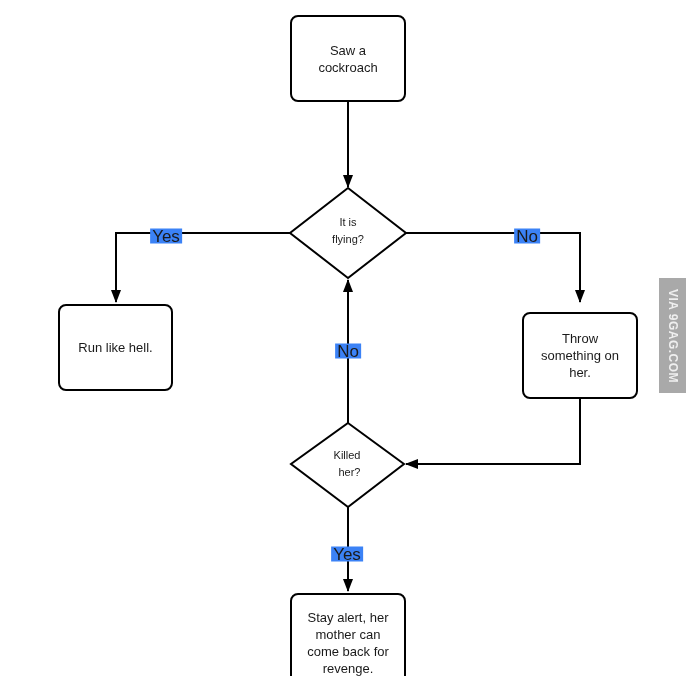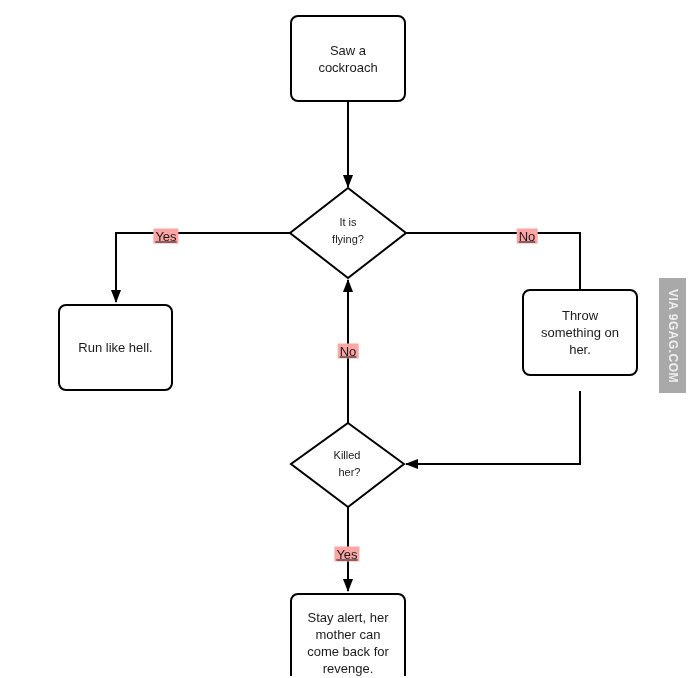--- a/index.html
+++ b/index.html
@@ -26,43 +26,42 @@
     display: flex;
     align-items: center;
     justify-content: center;
     text-align: center;
     font-size: 13px;
     line-height: 17px;
     white-space: pre-line;
   }
   .node-saw   { left: 290px; top: 15px;  width: 116px; height: 87px; }
   .node-run   { left: 58px;  top: 304px; width: 115px; height: 87px; }
-  .node-throw { left: 522px; top: 289px; width: 116px; height: 87px; }
+  .node-throw { left: 522px; top: 312px; width: 116px; height: 87px; }
   .node-stay  { left: 290px; top: 593px; width: 116px; height: 100px; }
   .diamond-label {
     position: absolute;
     display: flex;
     align-items: center;
     justify-content: center;
     text-align: center;
     font-size: 11px;
     line-height: 17px;
     white-space: pre-line;
     pointer-events: none;
   }
   .diamond-label-flying { left: 288px; top: 204px; width: 120px; height: 54px; }
   .diamond-label-killed { left: 287px; top: 437px; width: 120px; height: 54px; text-align: right; }
   .edge-label {
     position: absolute;
     transform: translate(-50%, -50%);
-    background: #fca5a5;
+    background: #3b82f6;
     padding: 0 2px;
-    font-size: 13px;
+    font-size: 17px;
     line-height: 15px;
-    text-decoration: underline;
   }
   .edge-label-yes-left   { left: 166px; top: 236px; }
   .edge-label-no-right   { left: 527px; top: 236px; }
   .edge-label-no-middle  { left: 348px; top: 351px; }
   .edge-label-yes-bottom { left: 347px; top: 554px; }
   .watermark-bar {
     position: absolute;
     left: 659px; top: 278px;
     width: 27px; height: 115px;
     background: #a9a9a9;

